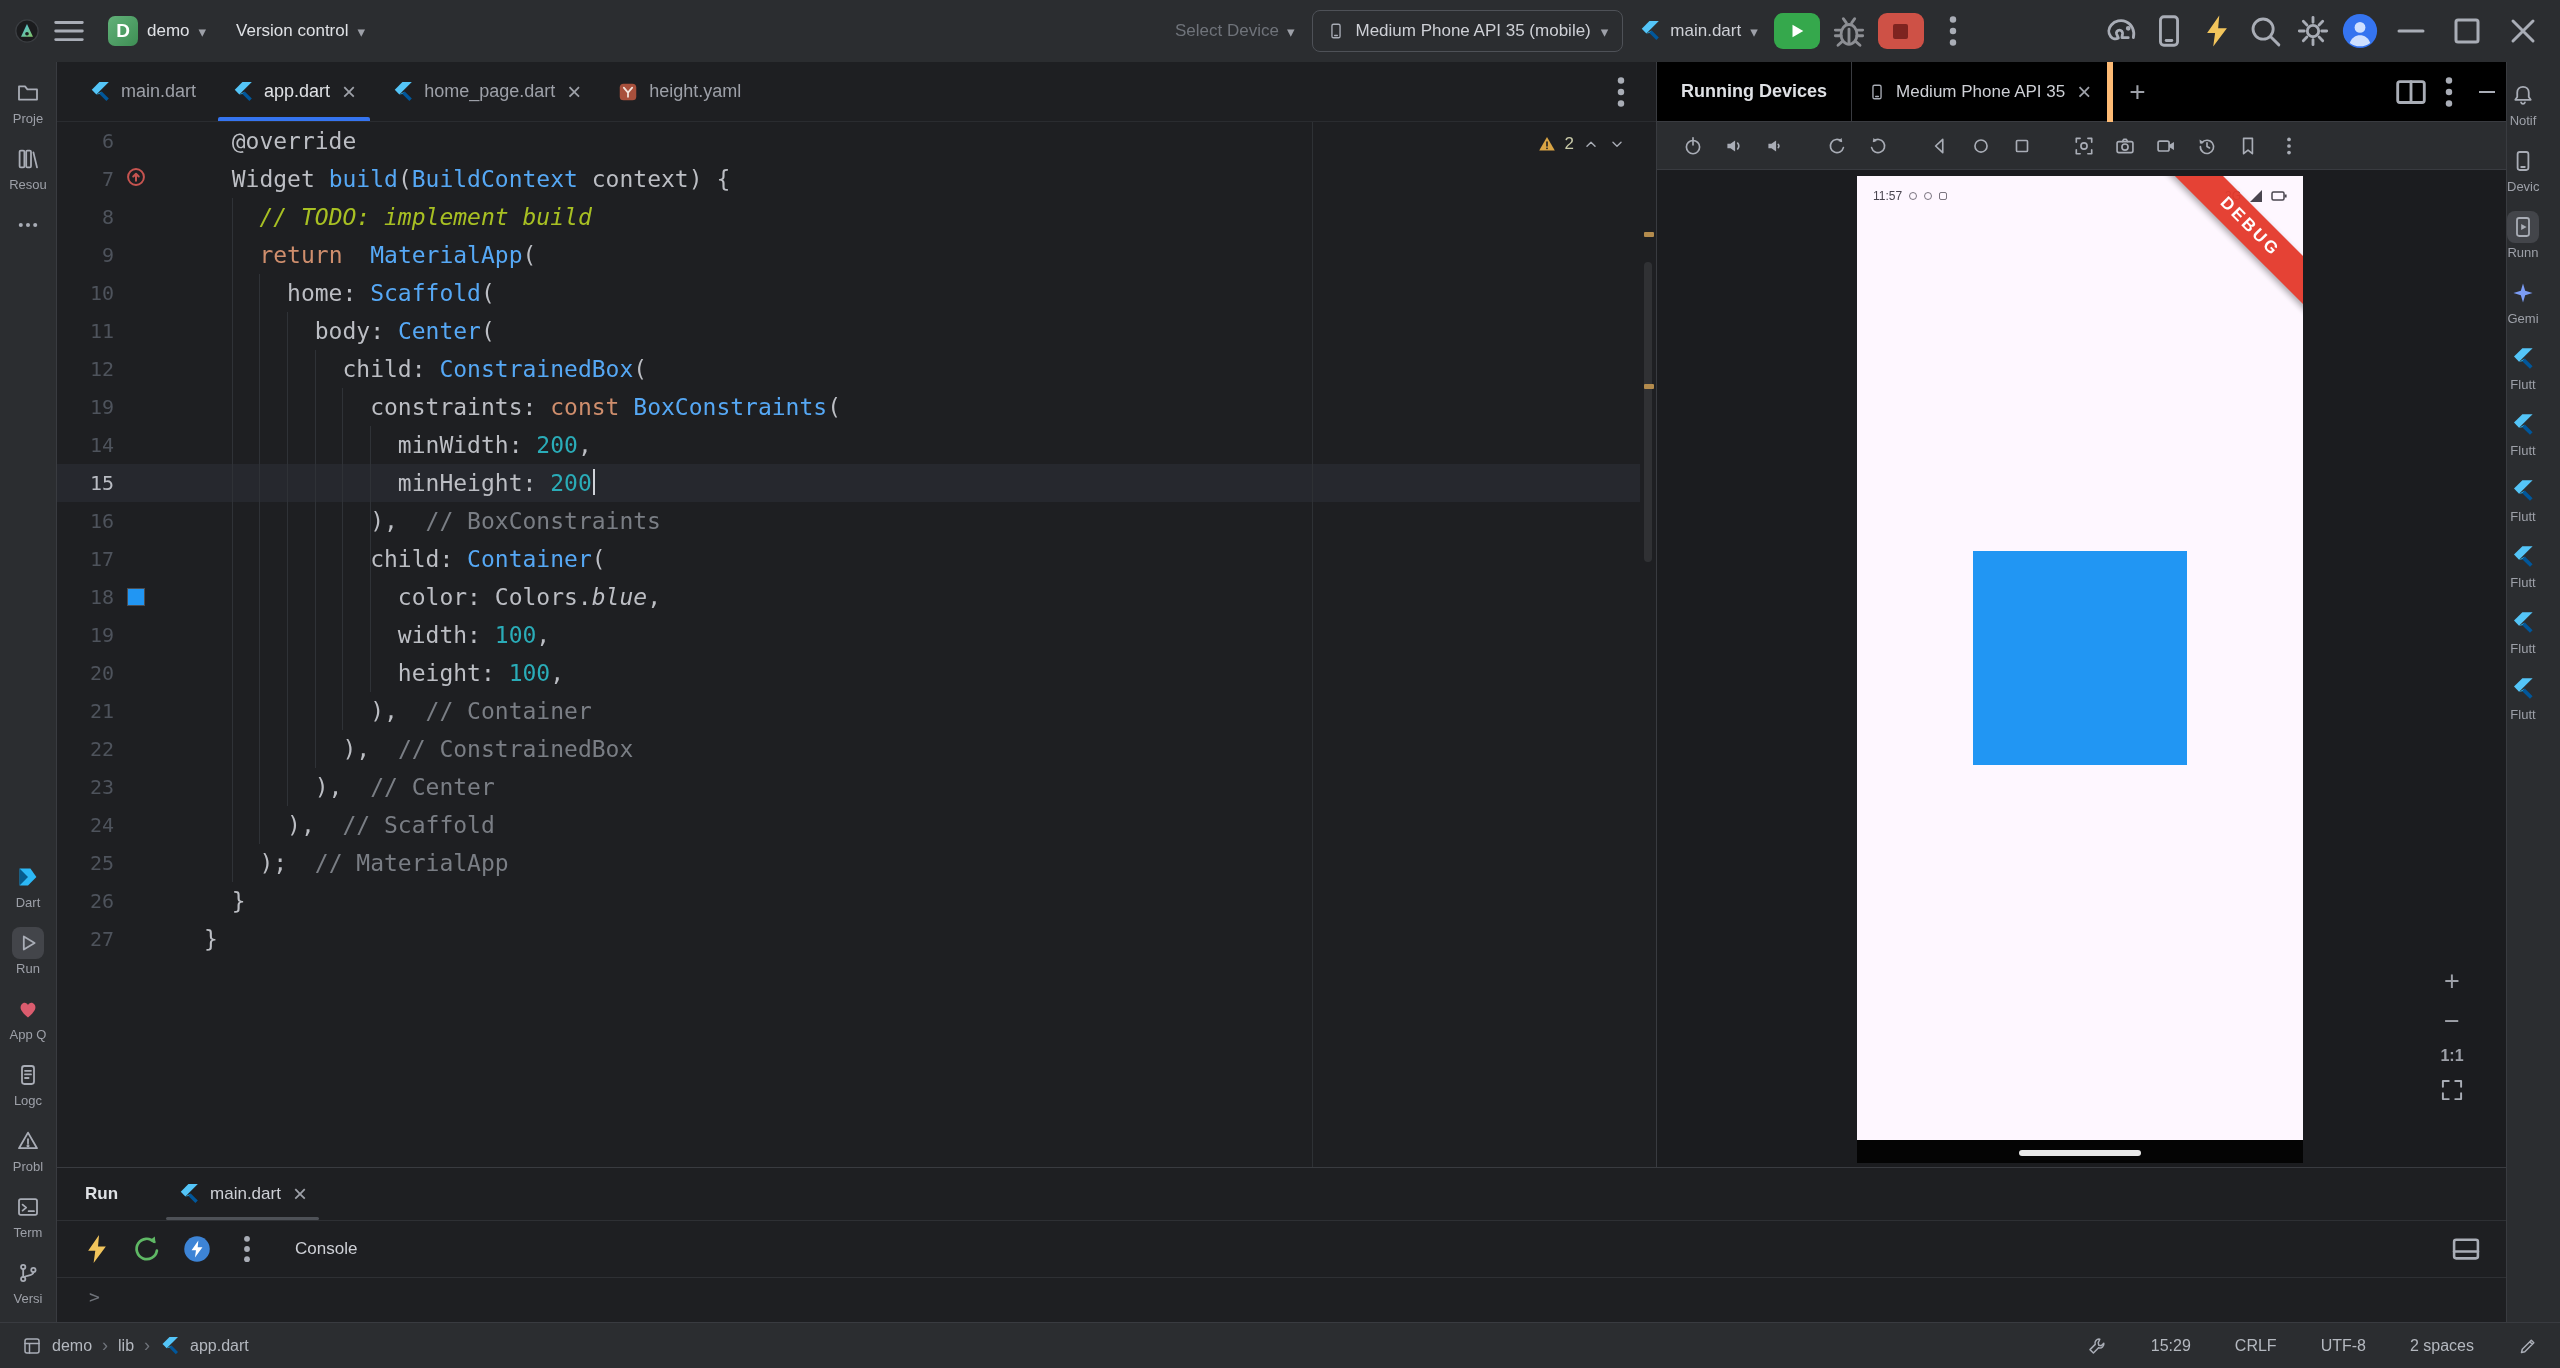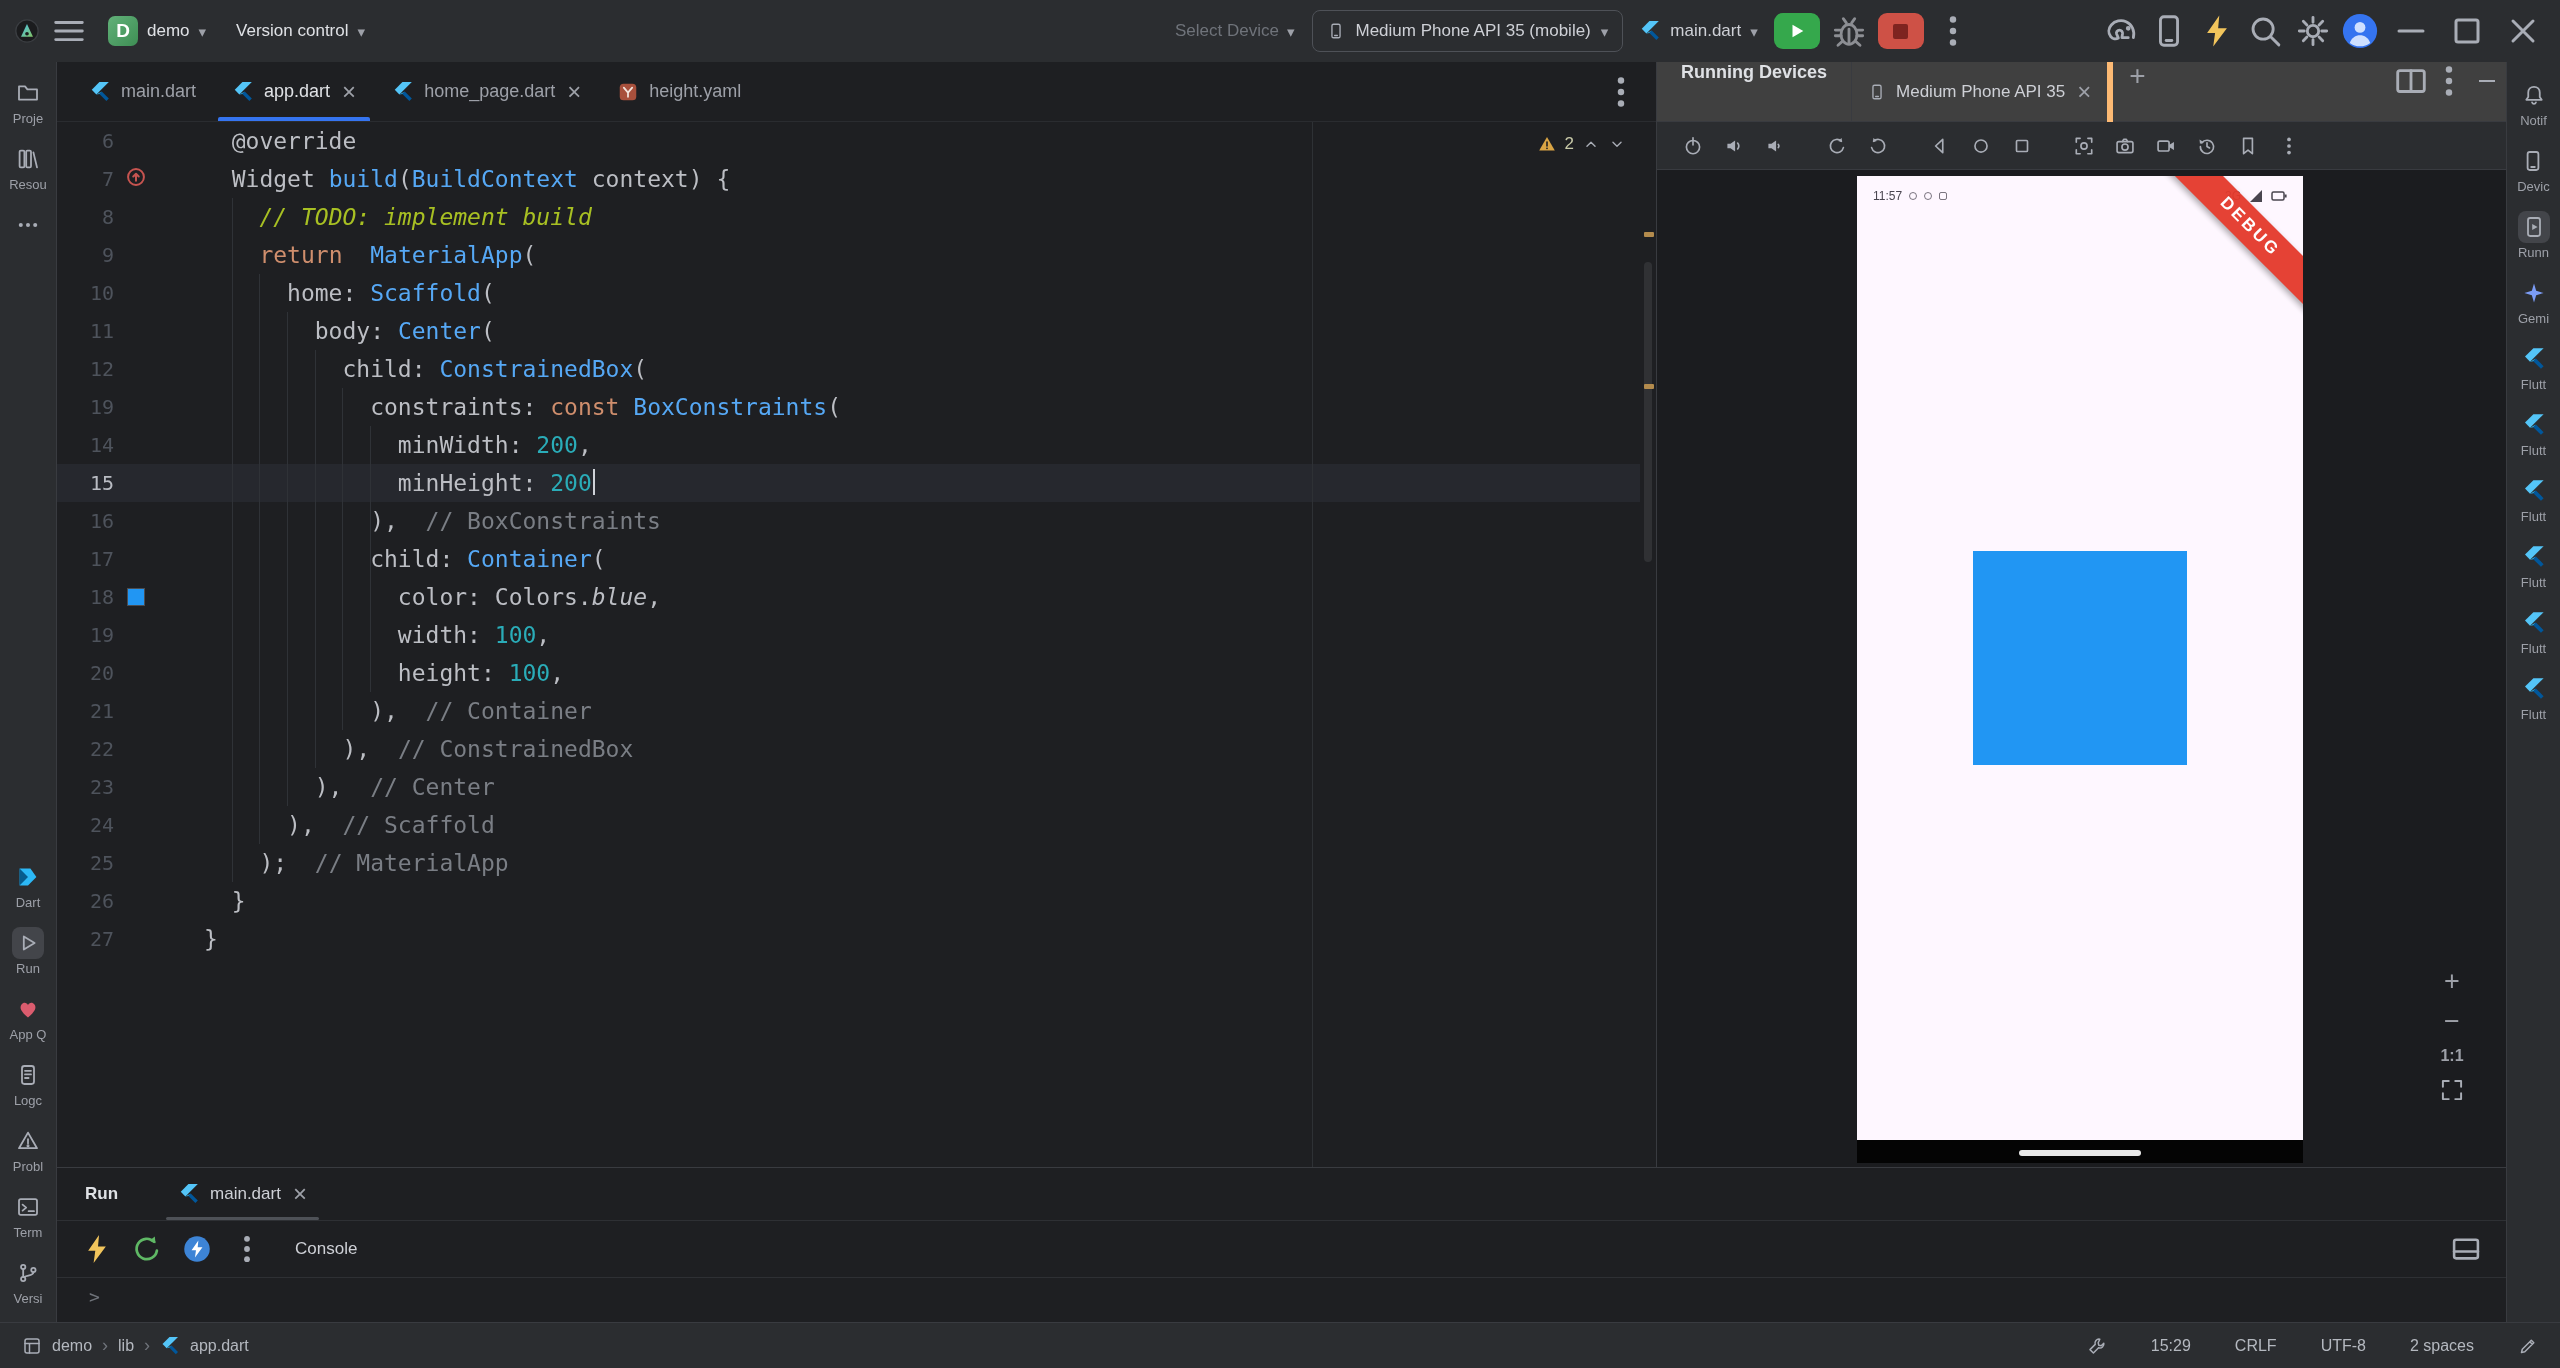--- a/index.html
+++ b/index.html
@@ -28,21 +28,21 @@
   #stop-btn{width:46px;height:36px;border-radius:9px;display:flex;align-items:center;justify-content:center}
   #stop-sq{width:15px;height:15px;border-radius:2px;background:#7E2420}
   .winbtn{width:46px;height:40px;display:inline-flex;align-items:center;justify-content:center}
   #avatar{width:36px;height:36px;border-radius:50%;overflow:hidden}
 
   
   #mainrow{flex:1;display:flex;min-height:0}
   #lstripe{width:57px;background:#2B2D30;border-right:1px solid #393B40;display:flex;flex-direction:column;
     align-items:center;padding:6px 0 8px;flex:none}
   #rstripe{width:54px;background:#2B2D30;border-left:1px solid #393B40;display:flex;flex-direction:column;
-    align-items:center;padding:8px 0;flex:none}
+    align-items:flex-start;padding:8px 0;flex:none}
   .sbtn{display:flex;flex-direction:column;align-items:center;gap:3px;margin:9px 0;cursor:default}
   .sicon{width:32px;height:32px;border-radius:8px;display:flex;align-items:center;justify-content:center}
   .sicon svg{width:24px;height:24px}
   .sbtn.on .sicon{background:#43454A}
   .slabel{font-size:13px;color:#9DA0A8;line-height:1}
   .flexsp{flex:1}
 
   #mid{flex:1;display:flex;flex-direction:column;min-width:0}
   #toprow{flex:1;display:flex;min-height:0}
   #editor-col{flex:1;display:flex;flex-direction:column;min-width:0}
@@ -76,21 +76,21 @@
   #ovr-icon{position:absolute;left:68px;top:44px;width:22px;height:22px}
   #swatch{position:absolute;left:70px;top:466px;width:18px;height:18px;border:1px solid #4A4D52}
   #inspections{position:absolute;top:12px;right:30px;display:flex;align-items:center;gap:8px;z-index:5}
   #warncount{font-size:17px;color:#C8C9A8}
   #scrollstrip{position:absolute;right:0;top:0;bottom:0;width:16px}
   #scrollthumb{position:absolute;right:4px;top:140px;width:8px;height:300px;background:#4A4D51;opacity:.4;border-radius:4px}
   .smark{position:absolute;right:2px;width:10px;height:5px;background:#B38B4D;border-radius:1px}
 
   
   #rpanel{width:850px;flex:none;display:flex;flex-direction:column;border-left:1px solid #393B40;background:#1E1F22}
-  #rd-header{height:60px;background:#404040;display:flex;border-bottom:1px solid #393B40;flex:none}
+  #rd-header{height:60px;background:#000000;display:flex;align-items:center;border-bottom:1px solid #393B40;flex:none}
   #rd-title{font-weight:bold;font-size:18px;color:#DFE1E5;padding:0 24px;white-space:nowrap}
   .rdtab{height:60px;display:flex;align-items:center;gap:10px;padding:0 16px;border-left:1px solid #393B40;
     border-right:6px solid #fdba74;color:#CED0D6;font-size:17px;white-space:nowrap}
   .plusbtn{font-size:28px;color:#9DA0A8;padding:0 16px;line-height:1}
   .rspace{flex:1}
   .hbar{width:16px;height:2px;background:#A9ADB6;display:block}
   #rd-toolbar{height:48px;background:#2B2D30;display:flex;align-items:center;padding:0 18px;gap:5px;
     border-bottom:1px solid #393B40;flex:none}
   #rd-toolbar .tbtn{width:36px;height:34px}
   #rd-toolbar .tbtn svg{width:22px;height:22px}

